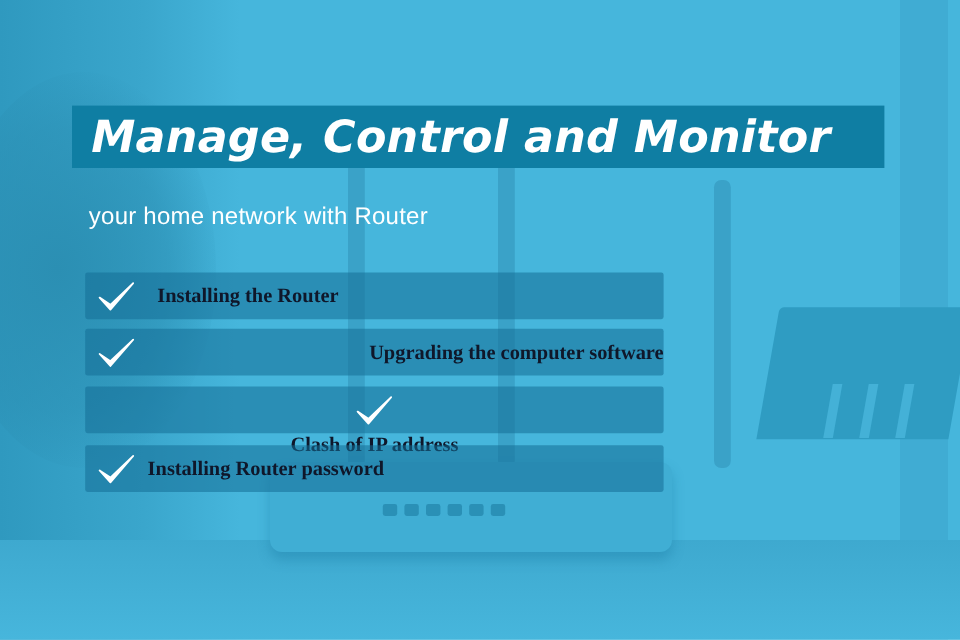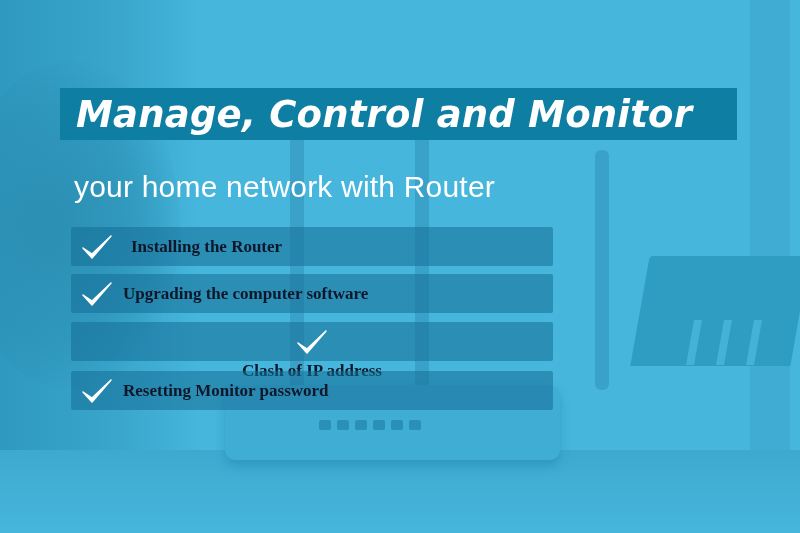--- a/index.html
+++ b/index.html
@@ -19,21 +19,21 @@
   .bg .chair-slot{position:absolute;top:320px;width:8px;height:45px;background:#44b1d7;transform:skewX(-10deg);}
   .bg .table{position:absolute;left:0;top:450px;width:800px;height:83px;
     background:linear-gradient(180deg,#3ea9cf 0%,#47b6dc 100%);}
   .bg .pole{position:absolute;left:750px;top:0;width:40px;height:533px;background:rgba(60,165,205,0.6);}
 
   .title-box{position:absolute;left:60px;top:88px;width:677px;height:52px;background:#0f7ea3;
     display:flex;align-items:center;box-sizing:border-box;padding-left:16px;}
   .title-box span{font-family:"DejaVu Sans","Liberation Sans",sans-serif;font-weight:bold;font-style:italic;
     font-size:37px;color:#ffffff;letter-spacing:0.2px;white-space:nowrap;}
   .subtitle{position:absolute;left:74px;top:170px;font-family:"Liberation Sans",sans-serif;
-    font-size:30px;color:#ffffff;font-weight:normal;white-space:nowrap;letter-spacing:0.2px;}
+    font-size:20px;color:#ffffff;font-weight:normal;white-space:nowrap;letter-spacing:0.2px;}
   .item{position:absolute;left:71px;width:482px;height:39px;background:rgba(20,110,150,0.55);
     display:flex;align-items:center;box-sizing:border-box;border-radius:2px;}
   .item .check{width:52px;height:39px;display:flex;align-items:center;justify-content:center;flex:none;}
   .item .label{font-family:Liberation Serif, serif;font-weight:bold;font-size:17px;
     color:#0f172a;white-space:nowrap;}
 </style>
 </head>
 <body>
 
 <div class="bg">
@@ -65,21 +65,21 @@
 
 <div class="item" style="top:227px;">
   <span class="check">
     <svg width="34" height="28" viewBox="0 0 34 28">
         <path d="M3 15 L12 25 L31 3 L12 21 Z" fill="#ffffff" stroke="#ffffff" stroke-width="1.5" stroke-linejoin="round"></path>
       </svg>
   </span>
   <span class="label" style="padding-left:8px;">Installing the Router</span>
 </div>
 
-<div class="item" style="top:274px;">
+<div class="item" style="top:274px;justify-content:space-between;">
   <span class="check">
     <svg width="34" height="28" viewBox="0 0 34 28">
         <path d="M3 15 L12 25 L31 3 L12 21 Z" fill="#ffffff" stroke="#ffffff" stroke-width="1.5" stroke-linejoin="round"></path>
       </svg>
   </span>
   <span class="label">Upgrading the computer software</span>
 </div>
 
 <div class="item" style="top:322px;flex-direction:column;">
   <span class="check">
@@ -89,14 +89,14 @@
   </span>
   <span class="label">Clash of IP address</span>
 </div>
 
 <div class="item" style="top:371px;">
   <span class="check">
     <svg width="34" height="28" viewBox="0 0 34 28">
         <path d="M3 15 L12 25 L31 3 L12 21 Z" fill="#ffffff" stroke="#ffffff" stroke-width="1.5" stroke-linejoin="round"></path>
       </svg>
   </span>
-  <span class="label">Resetting Monitor password</span>
+  <span class="label">Installing Router password</span>
 </div>
 
 </body></html>

